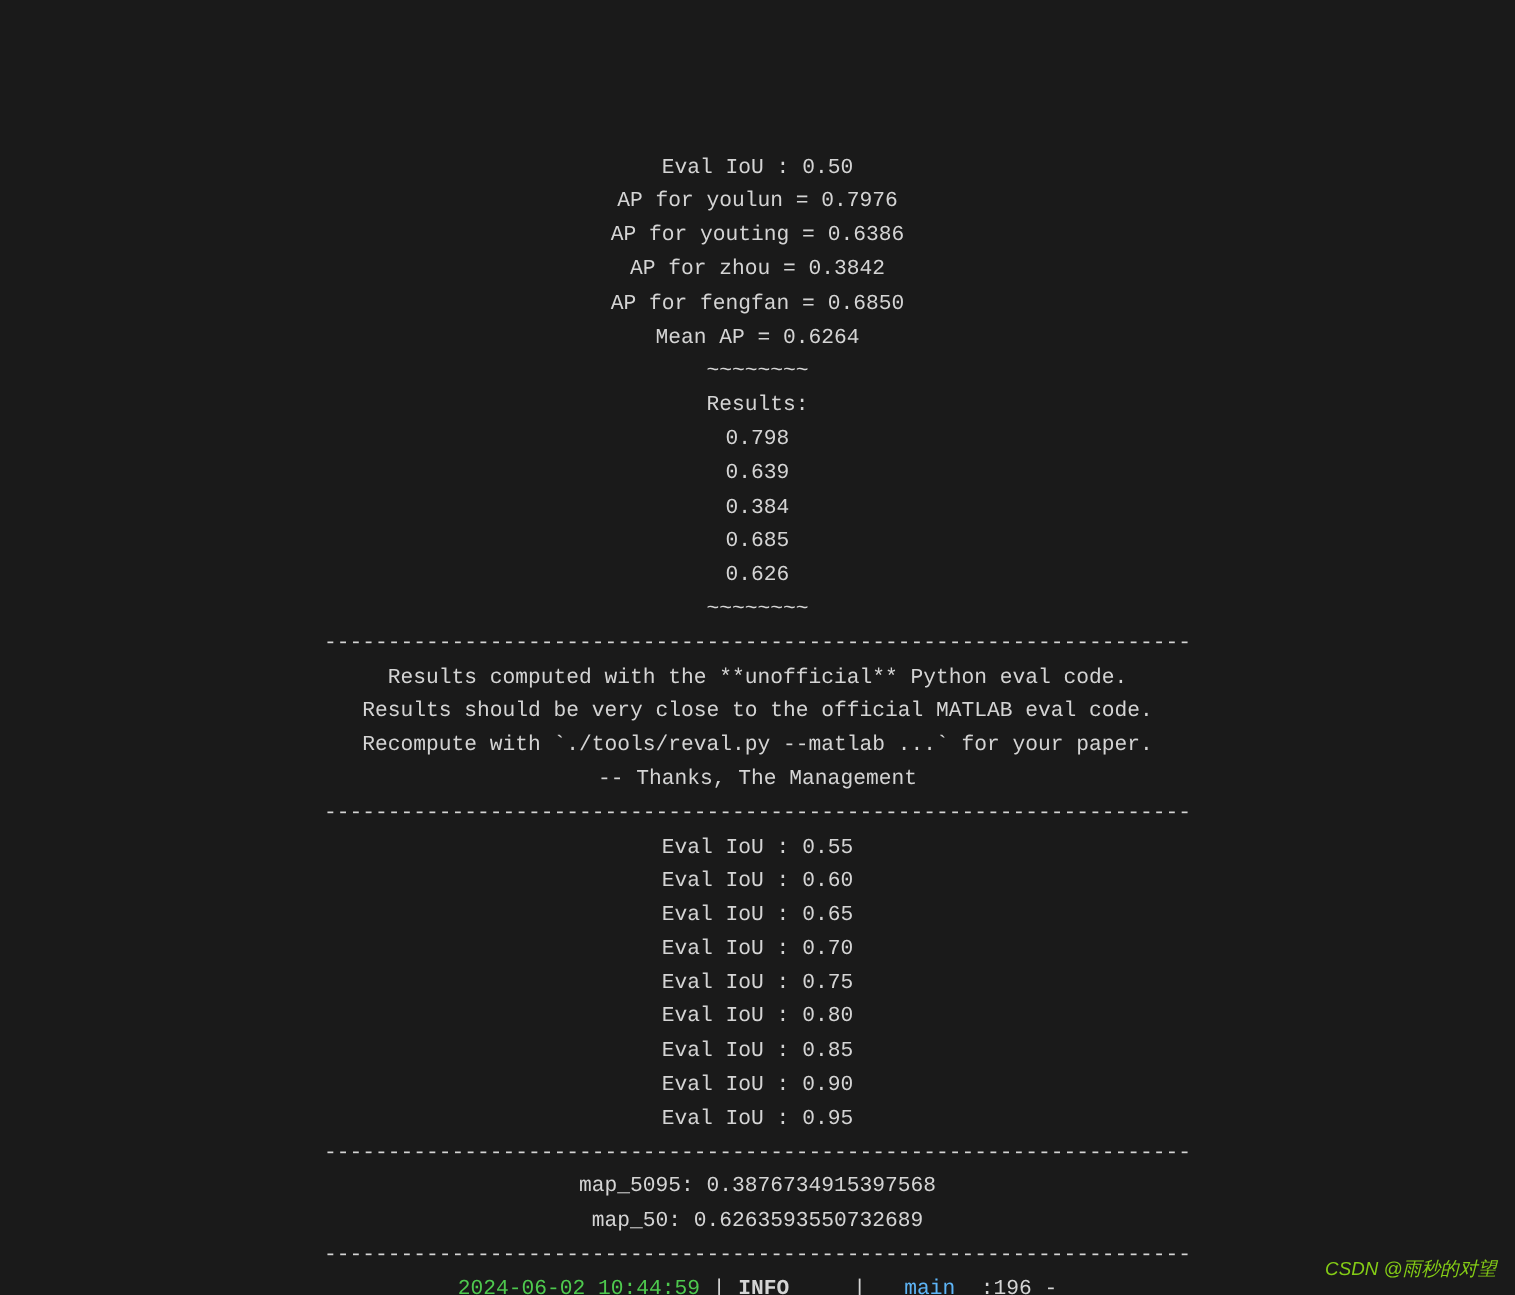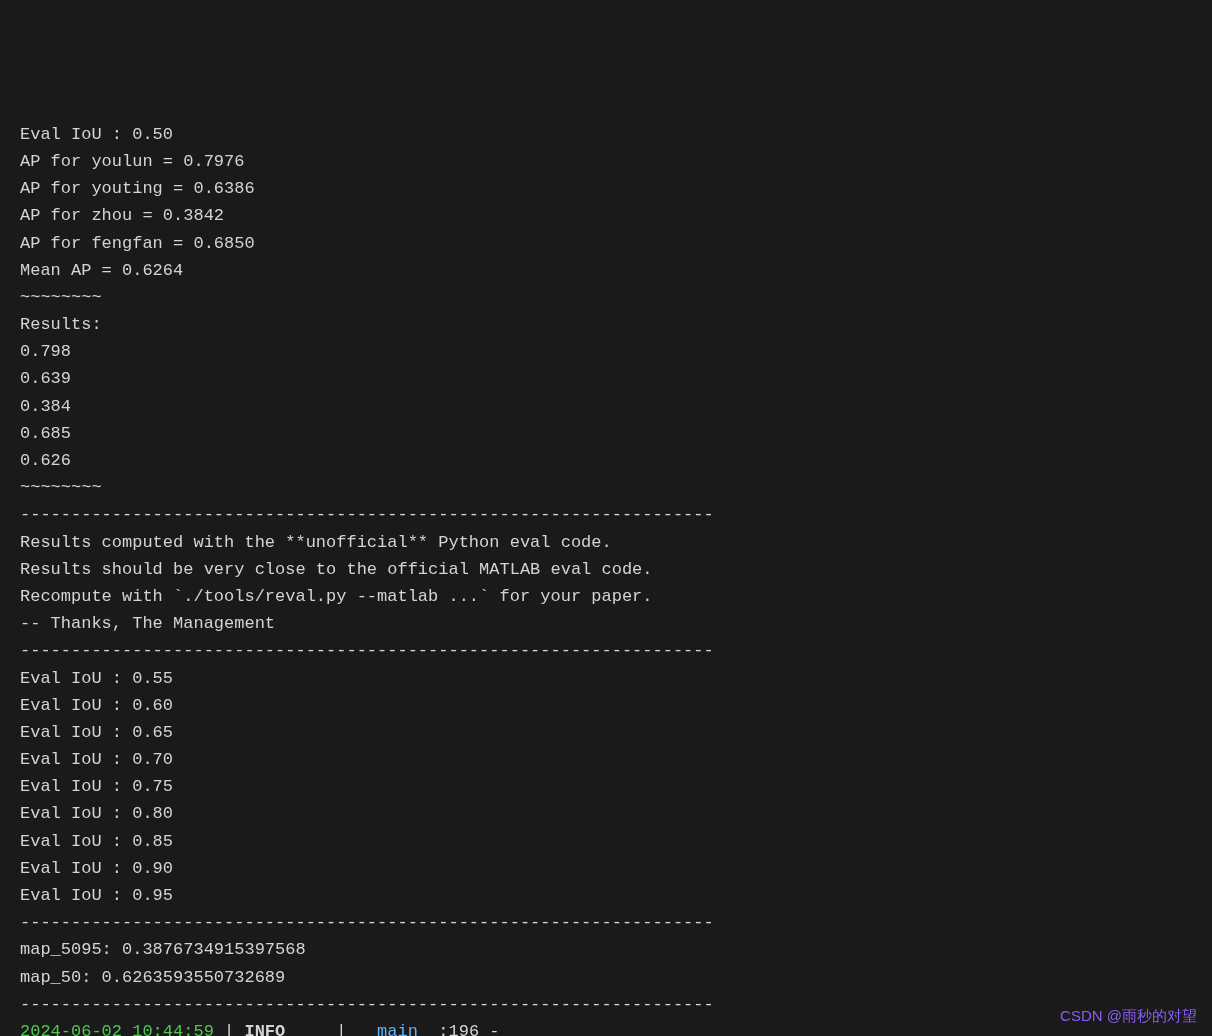--- a/index.html
+++ b/index.html
@@ -15,20 +15,21 @@
       line-height: 1.6;
       padding: 12px 20px;
       white-space: pre;
       width: 1212px;
       height: 1036px;
       overflow: hidden;
       position: relative;
     }
     .line {
       display: block;
+      text-align: center;
     }
     .bold {
       font-weight: bold;
     }
     .timestamp {
       color: #4ec94e;
     }
     .pipe {
       color: #d4d4d4;
     }
@@ -36,23 +37,24 @@
       color: #d4d4d4;
     }
     .main-link {
       color: #5eb5f7;
       text-decoration: underline;
     }
     .watermark {
       position: absolute;
       bottom: 8px;
       right: 15px;
-      color: #8b5cf6;
+      color: #84cc16;
       font-size: 15px;
       font-family: sans-serif;
+      font-style: italic;
     }
   </style>
 </head>
 <body>
 
 
 
 <div><span class="line">Eval IoU : 0.50</span><span class="line">AP for youlun = 0.7976</span><span class="line">AP for youting = 0.6386</span><span class="line">AP for zhou = 0.3842</span><span class="line">AP for fengfan = 0.6850</span><span class="line">Mean AP = 0.6264</span><span class="line">~~~~~~~~</span><span class="line">Results:</span><span class="line">0.798</span><span class="line">0.639</span><span class="line">0.384</span><span class="line">0.685</span><span class="line">0.626</span><span class="line">~~~~~~~~</span><span class="line"></span><span class="line">--------------------------------------------------------------------</span><span class="line">Results computed with the **unofficial** Python eval code.</span><span class="line">Results should be very close to the official MATLAB eval code.</span><span class="line">Recompute with `./tools/reval.py --matlab ...` for your paper.</span><span class="line">-- Thanks, The Management</span><span class="line">--------------------------------------------------------------------</span><span class="line">Eval IoU : 0.55</span><span class="line">Eval IoU : 0.60</span><span class="line">Eval IoU : 0.65</span><span class="line">Eval IoU : 0.70</span><span class="line">Eval IoU : 0.75</span><span class="line">Eval IoU : 0.80</span><span class="line">Eval IoU : 0.85</span><span class="line">Eval IoU : 0.90</span><span class="line">Eval IoU : 0.95</span><span class="line">--------------------------------------------------------------------</span><span class="line">map_5095: 0.3876734915397568</span><span class="line">map_50: 0.6263593550732689</span><span class="line">--------------------------------------------------------------------</span><span class="line"><span class="timestamp">2024-06-02 10:44:59</span><span class="pipe"> | </span><span class="info bold">INFO</span><span class="pipe">     | </span><span class="main-link">__main__</span><span>:196 -</span></span></div>
 
 <div class="watermark">CSDN @雨秒的对望</div>

